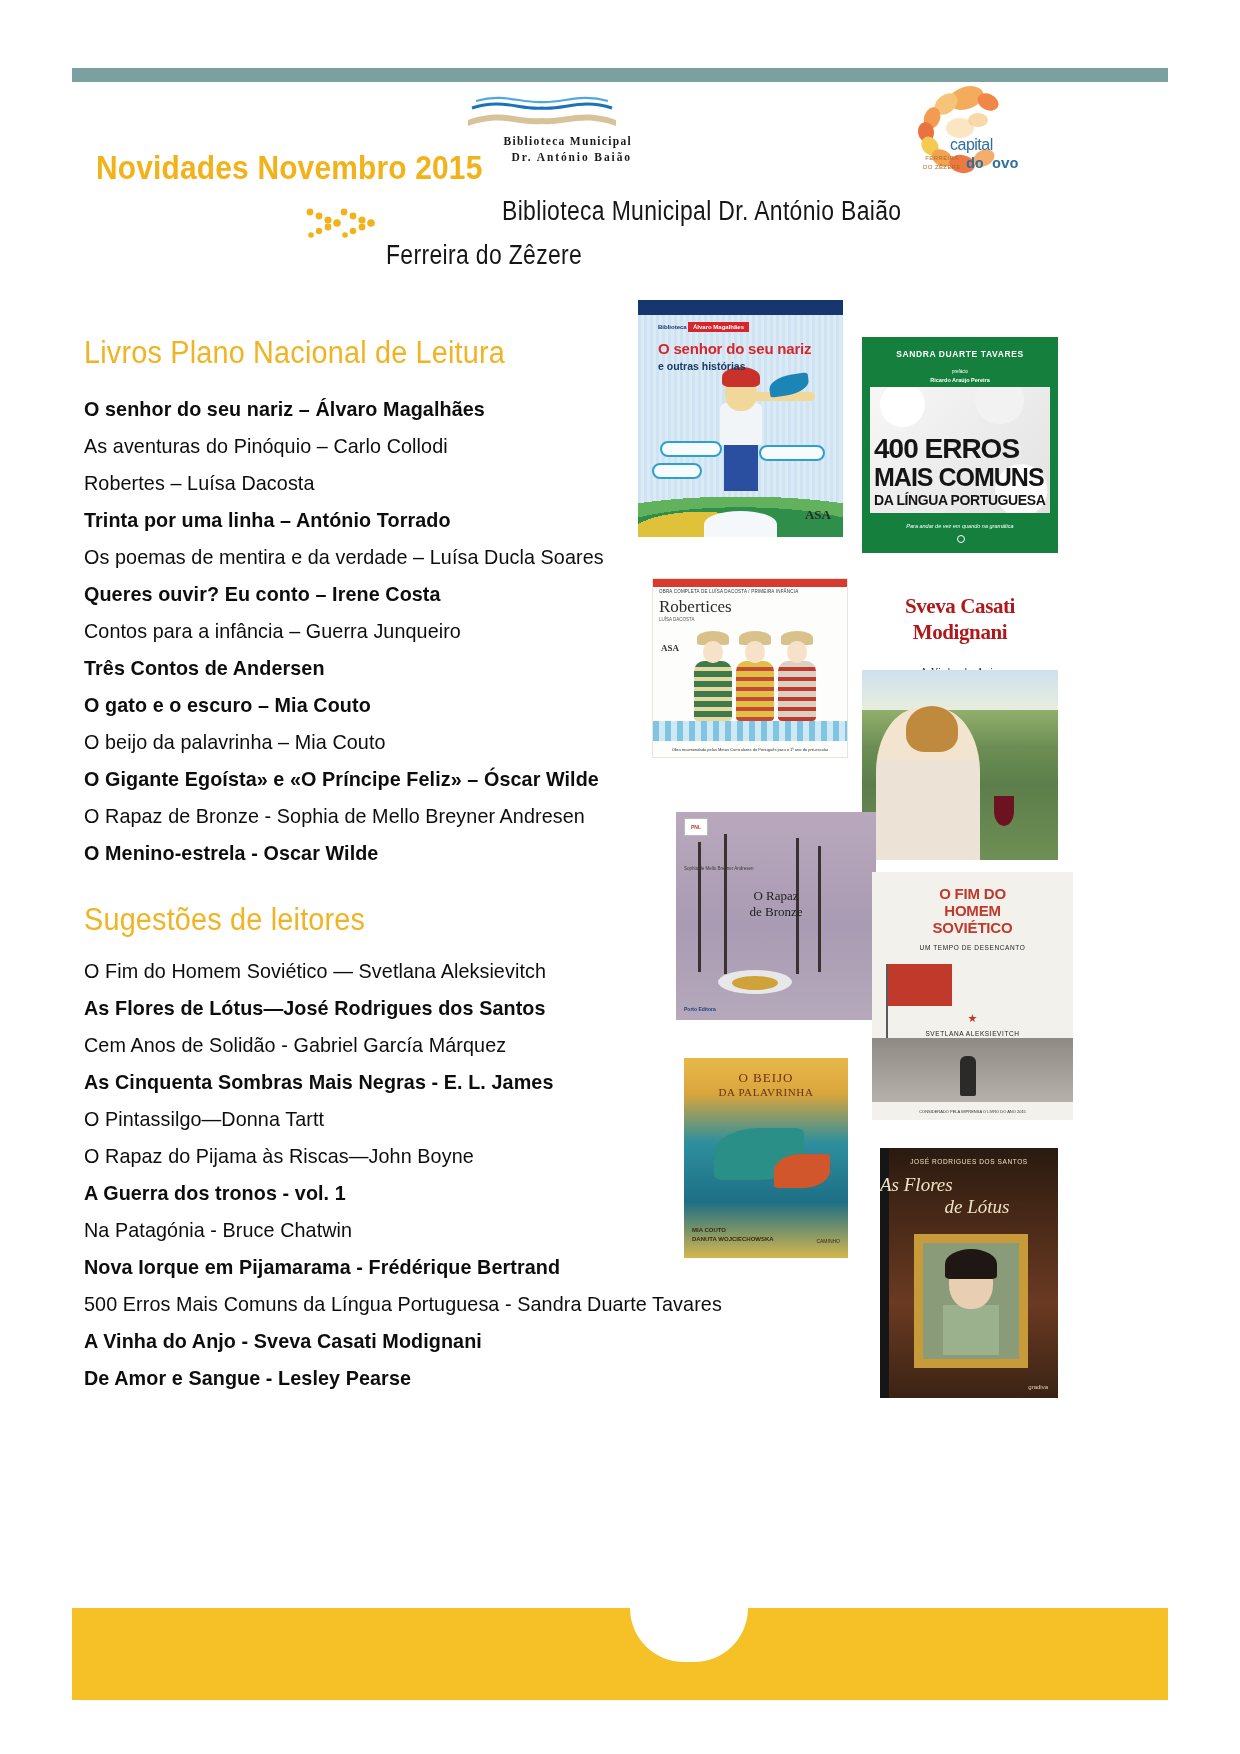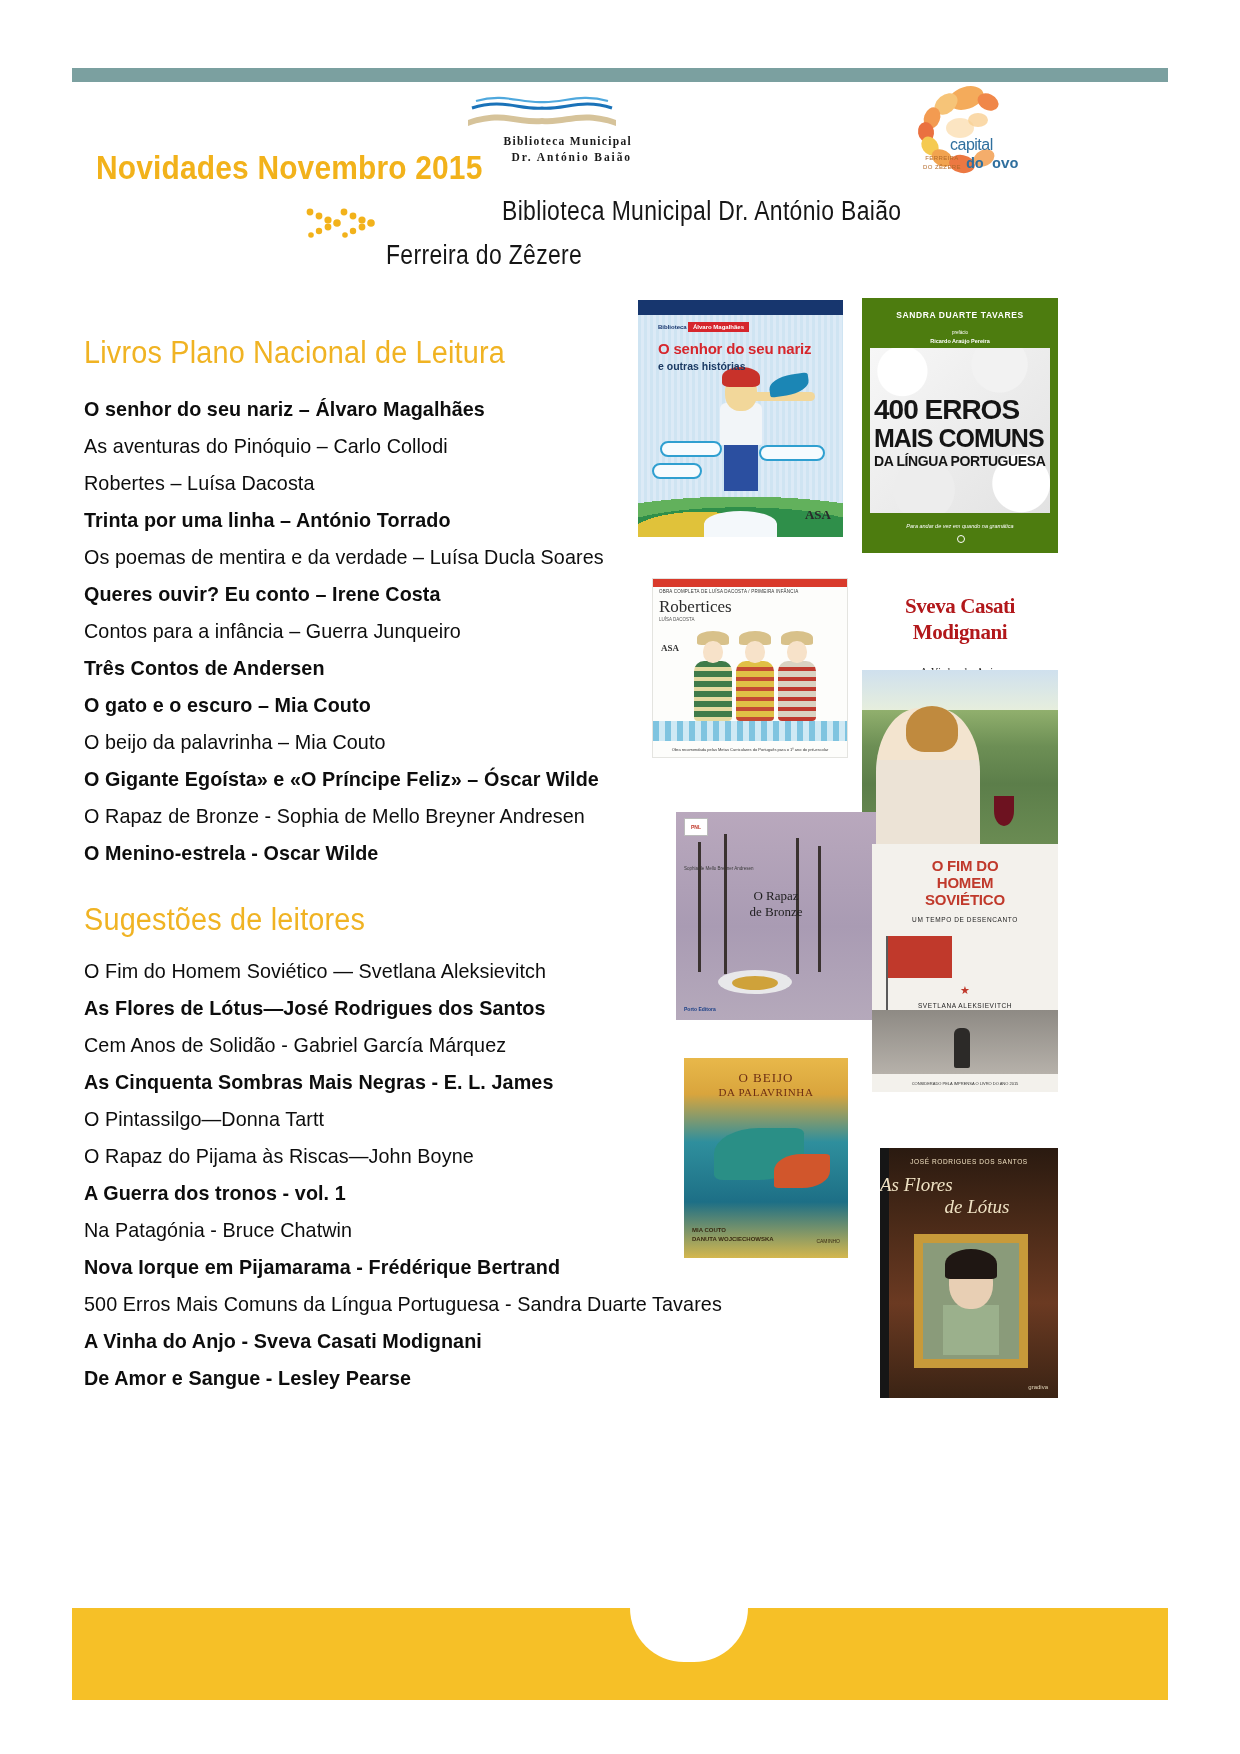--- a/index.html
+++ b/index.html
@@ -210,21 +210,21 @@
   #cover-senhor .nose { position:absolute; left:50%; margin-left:12px; bottom:136px; width:62px; height:9px; background:#f2d79a; border-radius:0 5px 5px 0; }
   #cover-senhor .bird { position:absolute; right:34px; bottom:142px; width:40px; height:20px; background:#1b86b5; border-radius:60% 10% 60% 10%; transform:rotate(-8deg); }
   #cover-senhor .cloud { position:absolute; background:#f6fbfe; border:2px solid #2f9fd0; border-radius:12px; height:12px; }
   #cover-senhor .c1 { left:22px; bottom:80px; width:58px; }
   #cover-senhor .c2 { left:14px; bottom:58px; width:46px; }
   #cover-senhor .c3 { right:18px; bottom:76px; width:62px; }
   #cover-senhor .asa { position:absolute; right:12px; bottom:14px; font-size:13px; font-weight:700; color:#2a2a2a; font-family:"Liberation Serif",serif; }
 
   
   #cover-500 { left: 862px; top: 298px; width: 196px; height: 255px; }
-  #cover-500 .cv-inner { background: #4d7c0f; }
+  #cover-500 .cv-inner { background: #15803d; margin-top: 39px; }
   #cover-500 .au { position:absolute; left:0; right:0; top:12px; text-align:center; font-size:8.5px; font-weight:700; color:#fff; letter-spacing:0.6px; }
   #cover-500 .pref { position:absolute; left:0; right:0; top:32px; text-align:center; font-size:4.5px; color:#fff; }
   #cover-500 .pref2 { position:absolute; left:0; right:0; top:40px; text-align:center; font-size:5.5px; font-weight:700; color:#fff; }
   #cover-500 .paper {
     position:absolute; left:8px; right:8px; top:50px; bottom:40px;
     background:
       radial-gradient(circle at 18% 14%, #ffffff 0 12%, transparent 12.5%),
       radial-gradient(circle at 72% 10%, #f2f2f2 0 14%, transparent 14.5%),
       radial-gradient(circle at 30% 86%, #ededed 0 16%, transparent 16.5%),
       radial-gradient(circle at 84% 82%, #ffffff 0 14%, transparent 14.5%),
@@ -275,21 +275,21 @@
   #cover-rapaz .pnl-badge { position:absolute; left:8px; top:6px; width:22px; height:16px; background:#fff; border:1px solid #bbb; font-size:5px; color:#c0392b; text-align:center; line-height:16px; font-weight:700; }
   #cover-rapaz .rp-cap { position:absolute; left:8px; top:54px; font-size:4.5px; color:#3a3a3a; }
   #cover-rapaz .rp-t1 { position:absolute; left:0; right:0; top:76px; text-align:center; font-size:13px; color:#1e1e1e; font-family:"Liberation Serif",serif; }
   #cover-rapaz .rp-t2 { position:absolute; left:0; right:0; top:92px; text-align:center; font-size:13px; color:#1e1e1e; font-family:"Liberation Serif",serif; }
   #cover-rapaz .tree { position:absolute; bottom:30px; width:3px; background:#3a3230; }
   #cover-rapaz .pond { position:absolute; left:42px; bottom:26px; width:74px; height:24px; background:#e8e8ea; border-radius:50%; }
   #cover-rapaz .pond-in { position:absolute; left:56px; bottom:30px; width:46px; height:14px; background:#cfa23a; border-radius:50%; }
   #cover-rapaz .rp-foot { position:absolute; left:8px; bottom:8px; font-size:5px; color:#1a3f86; font-weight:700; line-height:1.3; }
 
   
-  #cover-fim { left: 872px; top: 844px; width: 186px; height: 248px; }
+  #cover-fim { left: 872px; top: 872px; width: 201px; height: 248px; }
   #cover-fim .cv-inner { background:#f3f1ec; }
   #cover-fim .fm-t { position:absolute; left:0; right:0; top:14px; text-align:center; font-size:15px; font-weight:800; color:#c0392b; line-height:1.12; letter-spacing:-0.2px; }
   #cover-fim .fm-s { position:absolute; left:0; right:0; top:72px; text-align:center; font-size:6.5px; color:#222; letter-spacing:0.6px; }
   #cover-fim .fm-flag { position:absolute; left:16px; top:92px; width:64px; height:42px; background:#c0392b; }
   #cover-fim .fm-pole { position:absolute; left:14px; top:92px; width:2px; height:76px; background:#5a5a5a; }
   #cover-fim .fm-star { position:absolute; left:0; right:0; top:140px; text-align:center; font-size:11px; color:#c0392b; }
   #cover-fim .fm-au { position:absolute; left:0; right:0; top:158px; text-align:center; font-size:6.5px; color:#222; letter-spacing:0.6px; }
   #cover-fim .fm-photo { position:absolute; left:0; right:0; bottom:18px; height:64px; background:linear-gradient(180deg,#8e8a84,#b6b1aa); }
   #cover-fim .fm-person { position:absolute; left:44%; bottom:24px; width:16px; height:40px; background:#2c2a28; border-radius:6px 6px 2px 2px; }
   #cover-fim .fm-foot { position:absolute; left:0; right:0; bottom:6px; text-align:center; font-size:4px; color:#333; }

